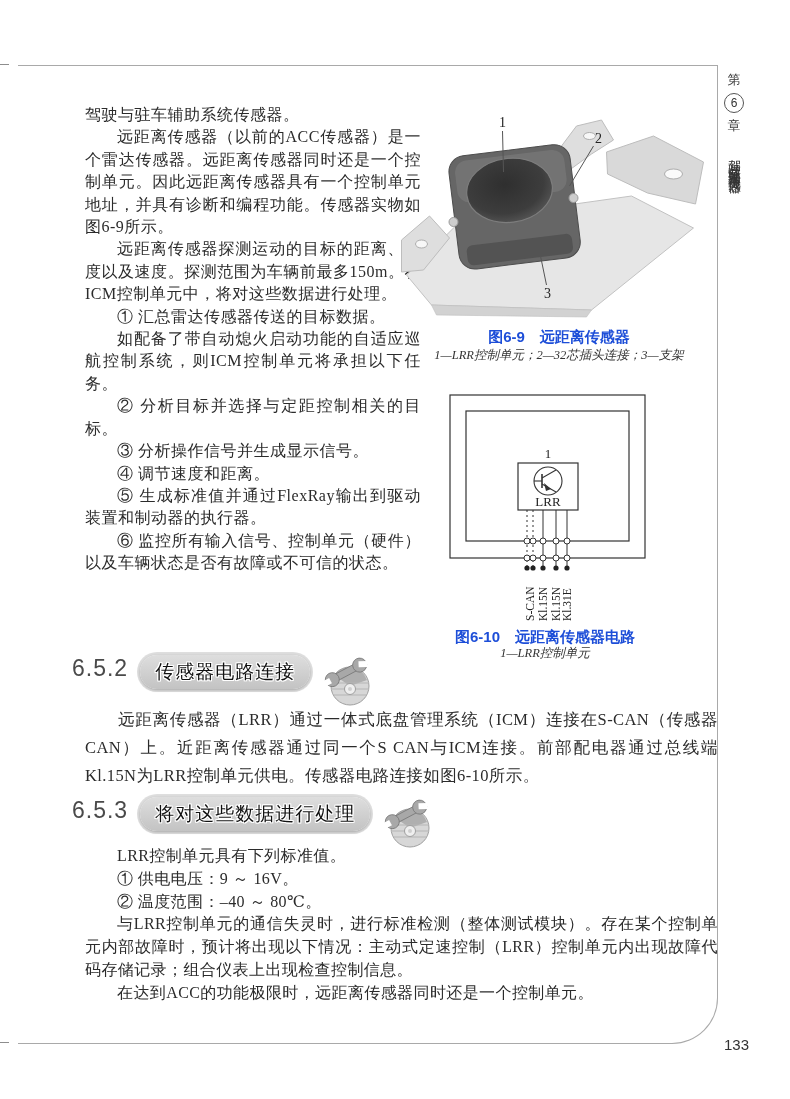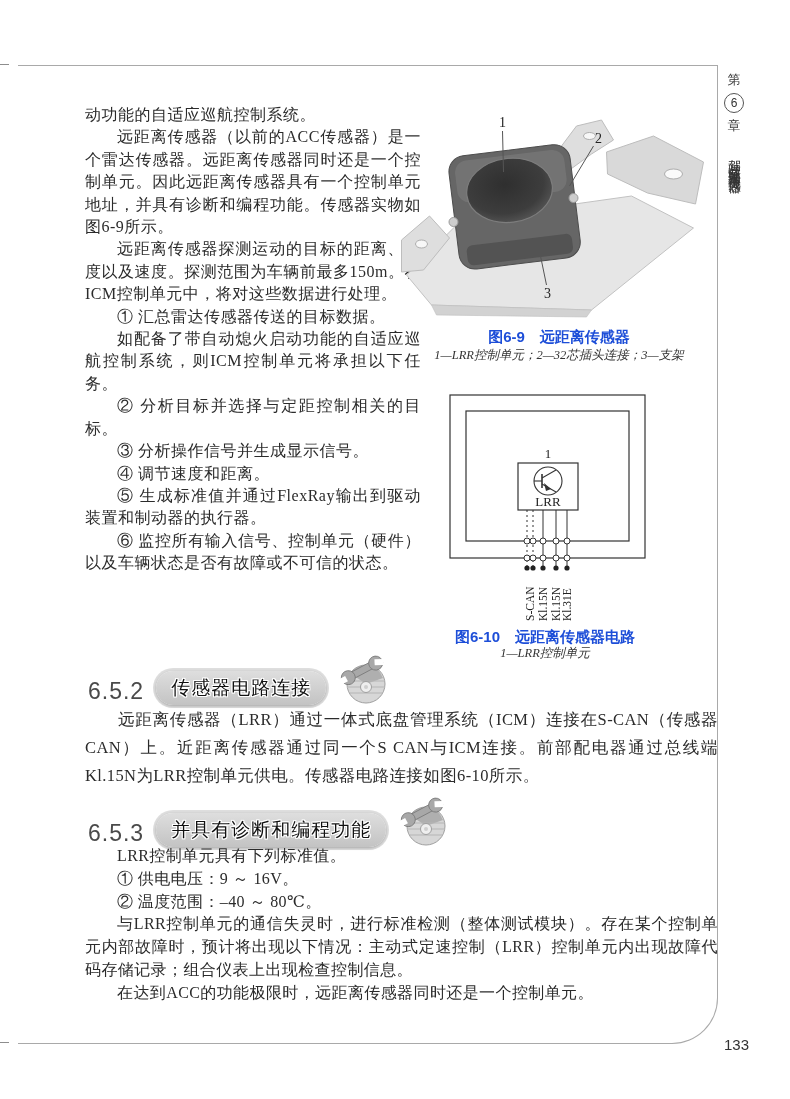--- a/index.html
+++ b/index.html
@@ -53,22 +53,22 @@
   }
   .fig-legend{
     text-align:center;font-style:italic;font-size:12.5px;color:#333;
   }
   
   .fig610-svg{position:absolute;left:435px;top:390px;}
   .fig610-caption{position:absolute;left:420px;top:622px;width:250px;}
   .fig610-legend{position:absolute;left:420px;top:645px;width:250px;}
   
   .heading{
-    position:absolute;left:88px;height:50px;
-    display:flex;align-items:flex-end;gap:12px;
+    position:absolute;left:72px;height:50px;
+    display:flex;align-items:flex-start;gap:12px;
   }
   .heading .num{
     font-family:"Liberation Sans","DejaVu Sans",sans-serif;
     font-size:23px;color:#4a4a4a;letter-spacing:1px;
   }
   .heading .badge{
     font-family:"Liberation Sans","DejaVu Sans",sans-serif;
     font-size:19px;font-weight:normal;color:#111;
     background:linear-gradient(180deg,#dedede,#c3c3c3);
     border-radius:17px;padding:4px 15px;
@@ -100,21 +100,21 @@
 <div class="sidebar">
   <span class="ch">第</span>
   <span class="chapter-circle">6</span>
   <span class="ch">章</span>
   <span class="vtitle">驾驶与驻车辅助系统传感器</span>
 </div>
 
 <div class="pagenum">133</div>
 
 <div class="col-left">
-  <p>动功能的自适应巡航控制系统。</p>
+  <p>驾驶与驻车辅助系统传感器。</p>
   <p class="indent">远距离传感器（以前的ACC传感器）是一个雷达传感器。远距离传感器同时还是一个控制单元。因此远距离传感器具有一个控制单元地址，并具有诊断和编程功能。传感器实物如图6-9所示。</p>
   <p class="indent">远距离传感器探测运动的目标的距离、角度以及速度。探测范围为车辆前最多150m。在ICM控制单元中，将对这些数据进行处理。</p>
   <p class="indent">① 汇总雷达传感器传送的目标数据。</p>
   <p class="indent">如配备了带自动熄火启动功能的自适应巡航控制系统，则ICM控制单元将承担以下任务。</p>
   <p class="indent">② 分析目标并选择与定距控制相关的目标。</p>
   <p class="indent">③ 分析操作信号并生成显示信号。</p>
   <p class="indent">④ 调节速度和距离。</p>
   <p class="indent">⑤ 生成标准值并通过FlexRay输出到驱动装置和制动器的执行器。</p>
   <p class="indent">⑥ 监控所有输入信号、控制单元（硬件）以及车辆状态是否有故障或不可信的状态。</p>
 </div>
@@ -224,21 +224,21 @@
     </g>
   </svg>
 </div>
 
 <div class="body652">
   <p class="indent">远距离传感器（LRR）通过一体式底盘管理系统（ICM）连接在S-CAN（传感器CAN）上。近距离传感器通过同一个S CAN与ICM连接。前部配电器通过总线端Kl.15N为LRR控制单元供电。传感器电路连接如图6-10所示。</p>
 </div>
 
 <div class="heading h653">
   <span class="num">6.5.3</span>
-  <span class="badge">并具有诊断和编程功能</span>
+  <span class="badge">将对这些数据进行处理</span>
   <svg width="52" height="52" viewBox="0 0 52 52">
     <circle cx="28" cy="31" r="19" fill="#d7d7d7" stroke="#9f9f9f"></circle>
     <path d="M12,20 A19,19 0 0 1 45,25 L28,31 Z" fill="#9a9a9a" opacity=".65"></path>
     <path d="M10,28 h36 M9,34 h38 M12,40 h33" stroke="#b5b5b5" stroke-width="1.2" fill="none"></path>
     <circle cx="28" cy="34" r="5.5" fill="#efefef" stroke="#9f9f9f"></circle>
     <circle cx="28" cy="34" r="2" fill="#cfcfcf"></circle>
     <g transform="translate(2,3) rotate(-28 20 16)">
       <rect x="6" y="12" width="33" height="7" rx="3.5" fill="#a8a8a8" stroke="#787878" stroke-width=".8"></rect>
       <circle cx="7" cy="15.5" r="7" fill="#a8a8a8" stroke="#787878" stroke-width=".8"></circle>
       <rect x="-3" y="12.5" width="8" height="6" fill="#ffffff"></rect>

